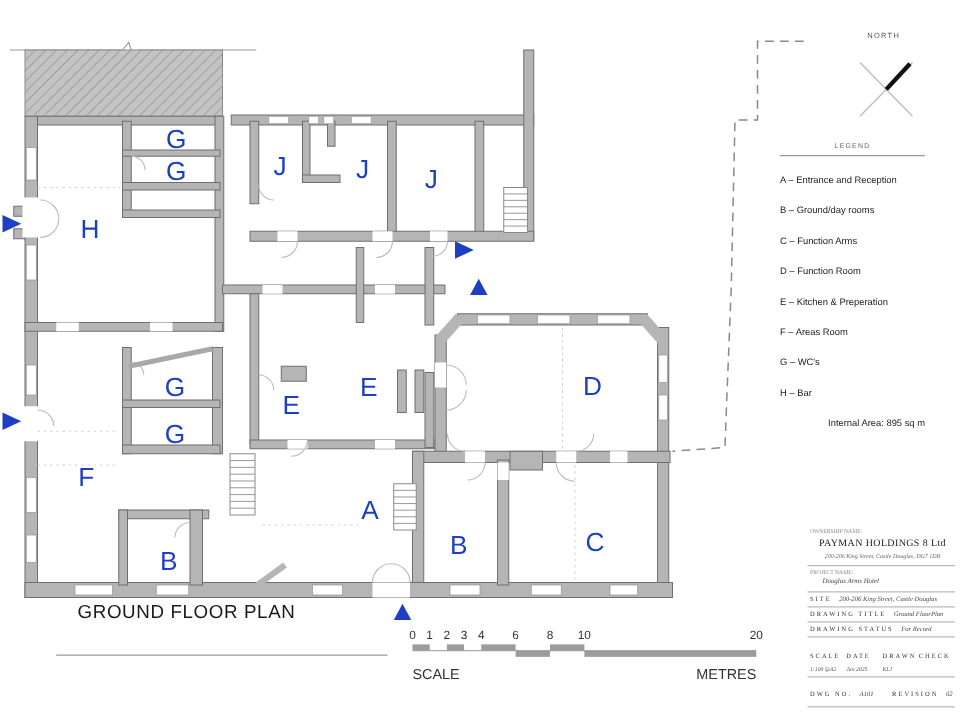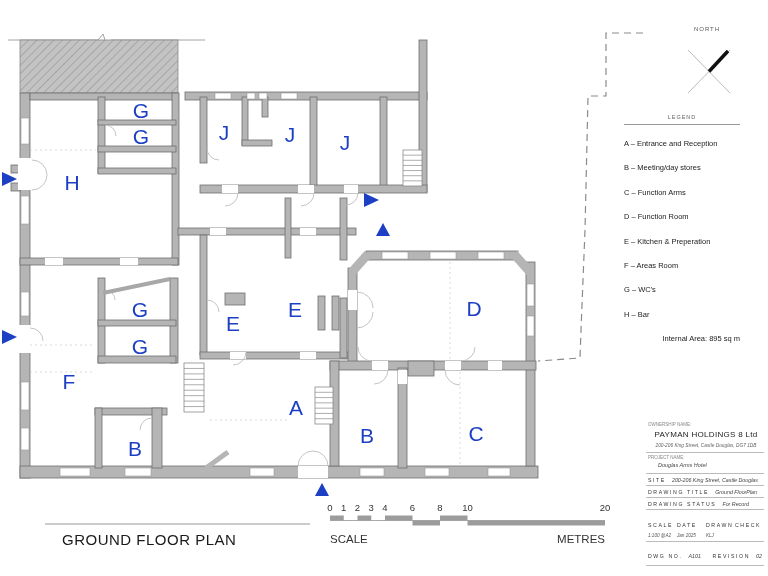--- a/index.html
+++ b/index.html
@@ -3,31 +3,31 @@
 <meta charset="utf-8">
 <style>
   html,body{margin:0;padding:0;}
   body{width:768px;height:576px;background:#fff;position:relative;overflow:hidden;
        font-family:"Liberation Sans", sans-serif;color:#222;}
   #plan-svg{position:absolute;left:0;top:0;}
   .room-label{fill:#1c3fc4;font-size:21px;font-family:"Liberation Sans",sans-serif;text-anchor:middle;}
   .tick{font-size:9.5px;fill:#333;text-anchor:middle;font-family:"Liberation Sans",sans-serif;}
   .sb-label{font-size:11.5px;fill:#333;font-family:"Liberation Sans",sans-serif;}
   
-  .plan-title{position:absolute;left:62px;top:531px;font-size:15px;letter-spacing:.5px;color:#1a1a1a;}
+  .plan-title{position:absolute;left:62px;top:481px;font-size:15px;letter-spacing:.5px;color:#1a1a1a;}
   
   .north-label{position:absolute;left:672px;top:26px;width:70px;text-align:center;font-size:6px;letter-spacing:1px;color:#555;}
   
   .legend{position:absolute;left:624px;top:114px;width:116px;}
   .legend-title{text-align:center;font-size:5.5px;letter-spacing:1px;color:#666;padding-bottom:4px;border-bottom:1px solid #999;}
   .legend-items{margin-top:14px;}
   .legend-item{font-size:7.5px;color:#222;margin-bottom:13.5px;white-space:pre-line;line-height:1.45;}
   .legend-note{font-size:7.5px;color:#222;margin-top:2px;text-align:right;}
   
-  .titleblock{position:absolute;left:646px;top:420px;width:118px;}
+  .titleblock{position:absolute;left:646px;top:420px;width:118px;font-family:Liberation Serif, serif;}
   .tb-sec{border-bottom:1px solid #bbb;padding:2px 0 4px 2px;}
   .tb-tiny{font-size:4.5px;color:#888;}
   .tb-company{font-size:8px;color:#222;text-align:center;margin-top:3px;letter-spacing:.3px;}
   .tb-addr{font-size:4.8px;font-style:italic;color:#666;text-align:center;margin-top:4px;}
   .tb-proj{font-size:5.5px;font-style:italic;color:#444;margin:2px 0 1px 10px;}
   .tb-row{border-bottom:1px solid #bbb;padding:2.5px 0 2.5px 2px;display:flex;align-items:baseline;}
   .tb-label{font-size:5.2px;letter-spacing:1.6px;color:#333;white-space:nowrap;}
   .tb-val{font-size:5.3px;font-style:italic;color:#444;margin-left:6px;}
   .tb-grid{display:flex;gap:0;padding:2.5px 0 3px 2px;border-bottom:1px solid #bbb;}
   .tb-cell{flex:1;}
@@ -279,21 +279,21 @@
 </svg>
 
 <div class="plan-title">GROUND FLOOR PLAN</div>
 
 <div class="north-label">NORTH</div>
 
 <div class="legend">
   <div class="legend-title">LEGEND</div>
   <div class="legend-items" id="legend-items">
       <div class="legend-item">A – Entrance and Reception</div>
-      <div class="legend-item">B – Meeting/day stores</div>
+      <div class="legend-item">B – Ground/day rooms</div>
       <div class="legend-item">C – Function Arms</div>
       <div class="legend-item">D – Function Room</div>
       <div class="legend-item">E – Kitchen &amp; Preperation</div>
       <div class="legend-item">F – Areas Room</div>
       <div class="legend-item">G – WC's</div>
       <div class="legend-item">H – Bar</div>
     </div>
   <div class="legend-note">Internal Area: 895 sq m</div>
 </div>
 

